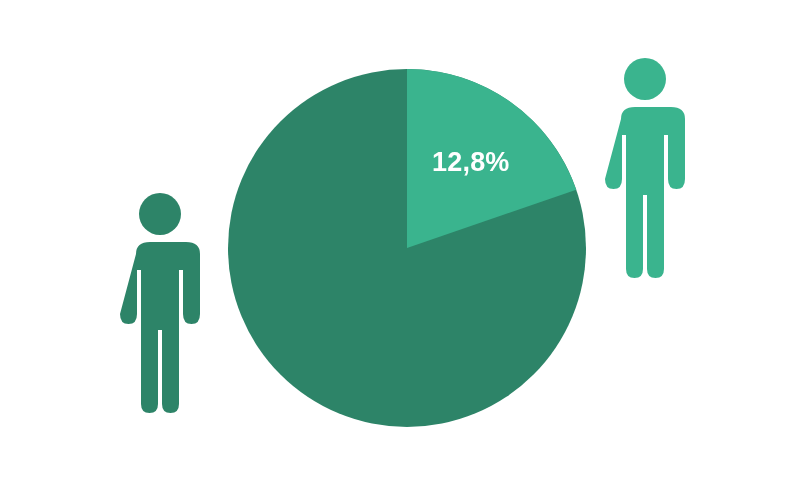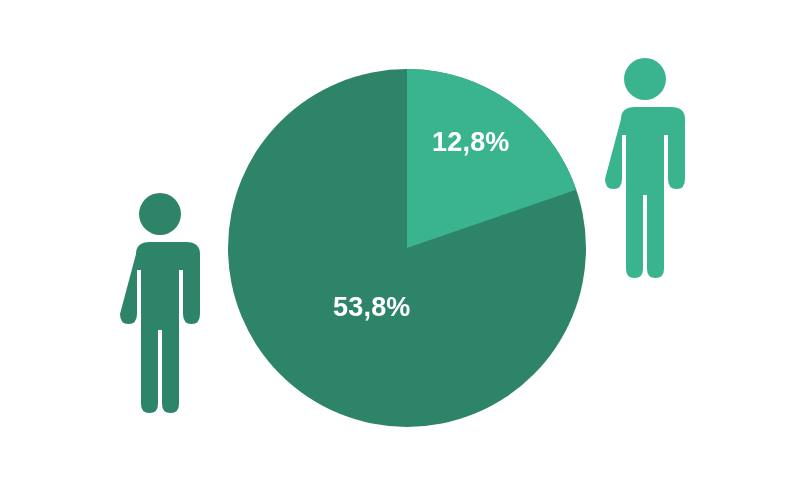--- a/index.html
+++ b/index.html
@@ -55,21 +55,21 @@
     position: absolute;
     color: #ffffff;
     font-weight: bold;
     font-size: 27px;
     letter-spacing: 0.2px;
     white-space: nowrap;
     user-select: none;
   }
   #label-light {
     left: 432px;
-    top: 127px;
+    top: 147px;
   }
   #label-dark {
     left: 333px;
     top: 292px;
   }
 </style>
 </head>
 <body>
 
 <div id="infographic" style="background: rgb(255, 255, 255);">
@@ -82,21 +82,20 @@
   </div>
 
   <div id="pie-chart">
     <svg viewBox="0 0 358 358">
       <circle cx="179" cy="179" r="179" fill="#2d8468"></circle>
       <path d="M 179 179 L 179.00 0.00 A 179 179 0 0 1 348.25 120.72 Z" fill="#3ab48e"></path>
     </svg>
   </div>
 
   <div class="slice-label" id="label-light">12,8%</div>
-  <div class="slice-label" id="label-dark">53,8%</div>
 
   <div class="figure-wrap" id="figure-large">
     <svg viewBox="0 0 100 225">
       <circle cx="50" cy="24" r="21" fill="#3ab48e"></circle>
       <path d="M 18 64 Q 18 52 32 52 L 68 52 Q 82 52 82 64 L 82 124 Q 82 134 73.5 134 Q 65 134 65 124 L 65 80 L 61 80 L 61 214 Q 61 223 52.5 223 Q 44 223 44 214 L 44 140 L 40 140 L 40 214 Q 40 223 31.5 223 Q 23 223 23 214 L 23 80 L 19 80 L 19 124 Q 19 134 10.5 134 Q 2 134 2 124 Z" fill="#3ab48e" transform="translate(8,0)"></path>
     </svg>
   </div>
 
 </div>
 

